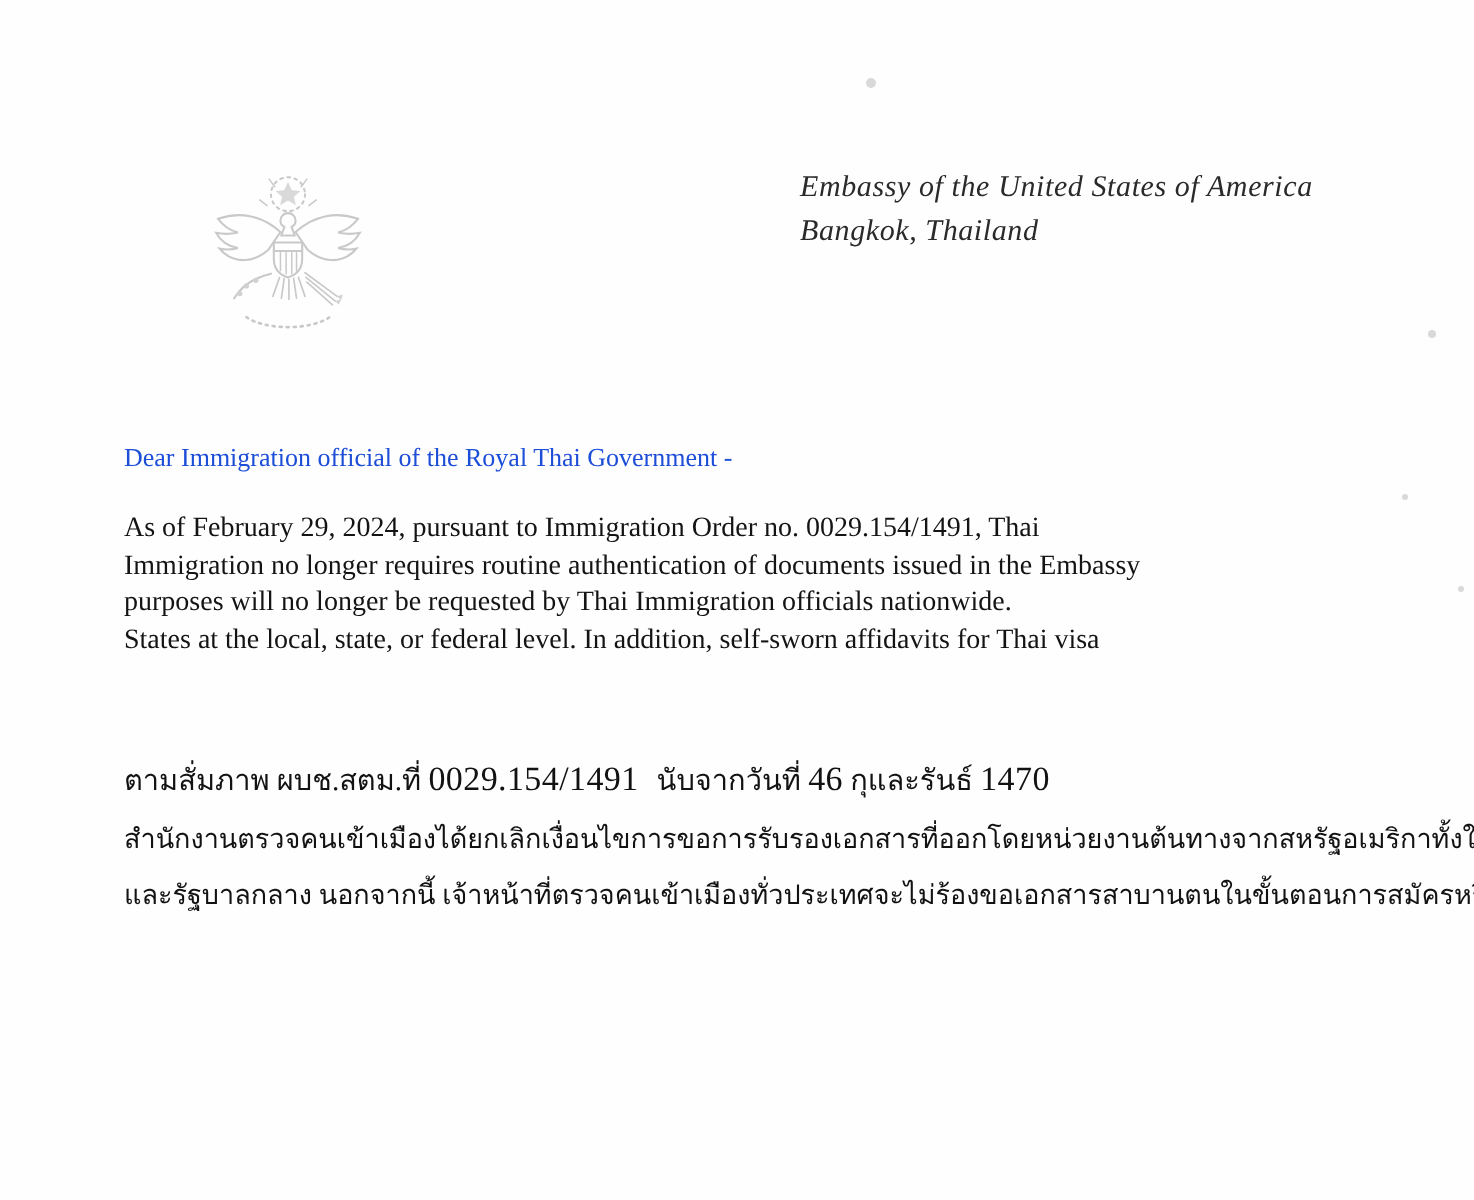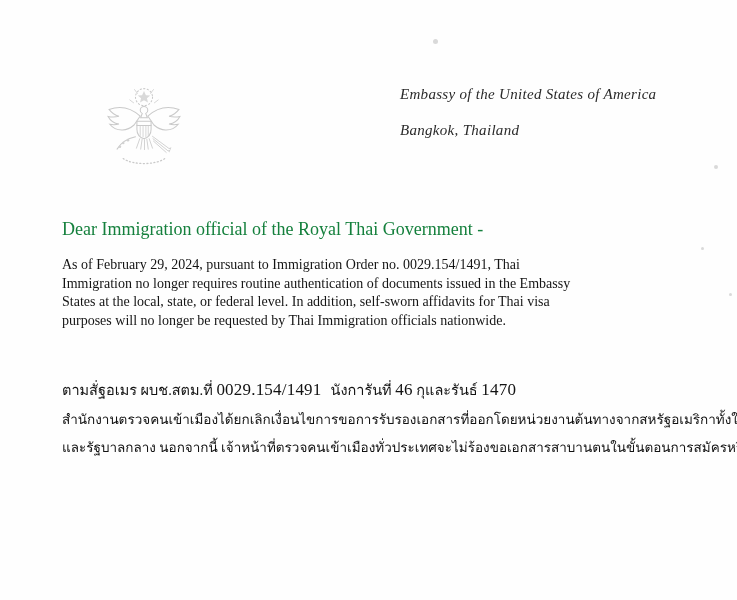--- a/index.html
+++ b/index.html
@@ -10,28 +10,28 @@
     color:#171717;
   }
   .page{position:absolute;inset:0;background:#fefefe;text-decoration:underline;}
 
   
   .letterhead-text{
     position:absolute;left:400px;top:86px;width:300px;
     font-style:italic;font-size:15px;letter-spacing:.3px;color:#2a2a2a;
   }
   .letterhead-text .lh-line1{display:block;}
-  .letterhead-text .lh-line2{display:block;margin-top:19px;}
+  .letterhead-text .lh-line2{display:block;margin-top:5px;}
 
   .seal{position:absolute;left:92px;top:82px;width:104px;height:104px;opacity:.55;}
 
   
   .salutation{
     position:absolute;left:62px;top:220px;width:640px;
-    font-size:18px;line-height:18px;color:#15803d;
+    font-size:13px;line-height:18px;color:#1d4ed8;
   }
   .body-para{
     position:absolute;left:62px;top:256px;width:640px;
     font-size:14px;line-height:18.6px;color:#141414;
   }
   .body-para span{display:block;}
 
   
   .thai{font-family:"Liberation Serif","DejaVu Serif",serif;color:#121212;}
   .thai-salutation{
@@ -105,27 +105,27 @@
   <div class="letterhead-text">
     <span class="lh-line1">Embassy of the United States of America</span>
     <span class="lh-line2">Bangkok, Thailand</span>
   </div>
 
   <div class="salutation">Dear Immigration official of the Royal Thai Government -</div>
 
   <div class="body-para">
     <span>As of February 29, 2024, pursuant to Immigration Order no. 0029.154/1491, Thai</span>
     <span>Immigration no longer requires routine authentication of documents issued in the Embassy</span>
+    <span>purposes will no longer be requested by Thai Immigration officials nationwide.</span>
     <span>States at the local, state, or federal level. In addition, self-sworn affidavits for Thai visa</span>
-    <span>purposes will no longer be requested by Thai Immigration officials nationwide.</span>
   </div>
 
 
   <div class="thai thai-order">
-    <span>ตามสั่ฐอเมร ผบช.สตม.ที่ </span><span class="big-num">0029.154/1491</span><span class="gap"></span><span>นังการันที่ </span><span class="big-num">46</span><span> กุและรันธ์ </span><span class="big-num">1470</span>
+    <span>ตามสั่มภาพ ผบช.สตม.ที่ </span><span class="big-num">0029.154/1491</span><span class="gap"></span><span>นับจากวันที่ </span><span class="big-num">46</span><span> กุและรันธ์ </span><span class="big-num">1470</span>
   </div>
 
   <div class="thai thai-body">
     <span>สำนักงานตรวจคนเข้าเมืองได้ยกเลิกเงื่อนไขการขอการรับรองเอกสารที่ออกโดยหน่วยงานต้นทางจากสหรัฐอเมริกาทั้งในระดับท้องถิ่น มลรัฐ</span>
     <span>และรัฐบาลกลาง  นอกจากนี้ เจ้าหน้าที่ตรวจคนเข้าเมืองทั่วประเทศจะไม่ร้องขอเอกสารสาบานตนในขั้นตอนการสมัครหรือต่อวีซ่าไทย</span>
   </div>
 
 </div>
 
 </body></html>

